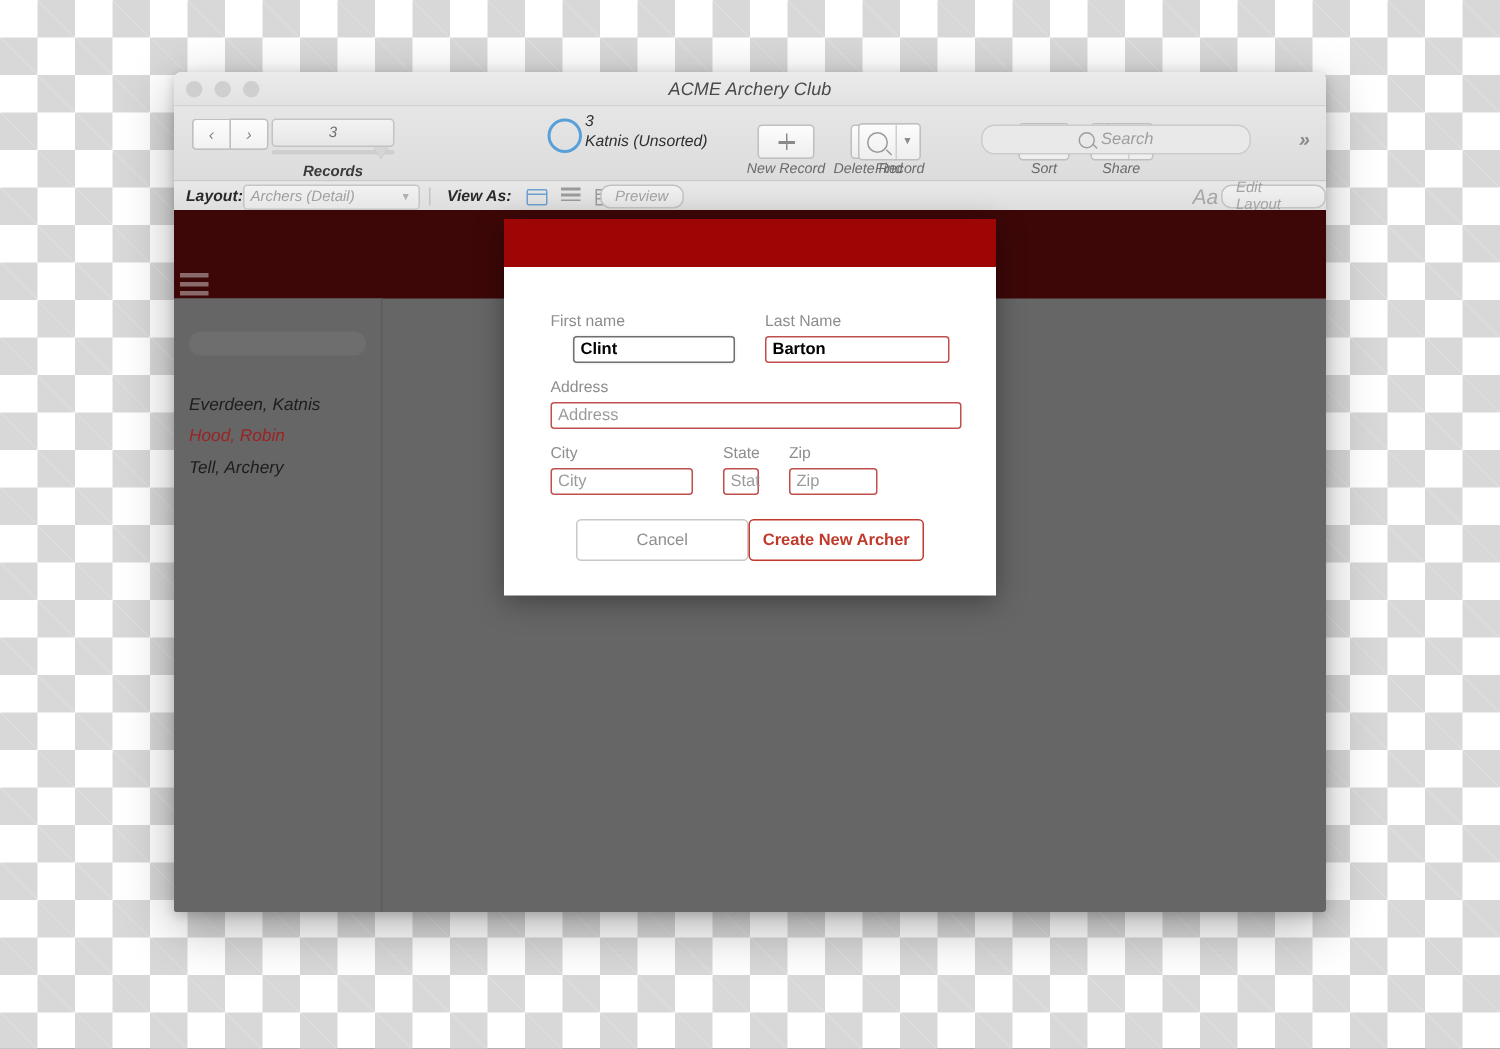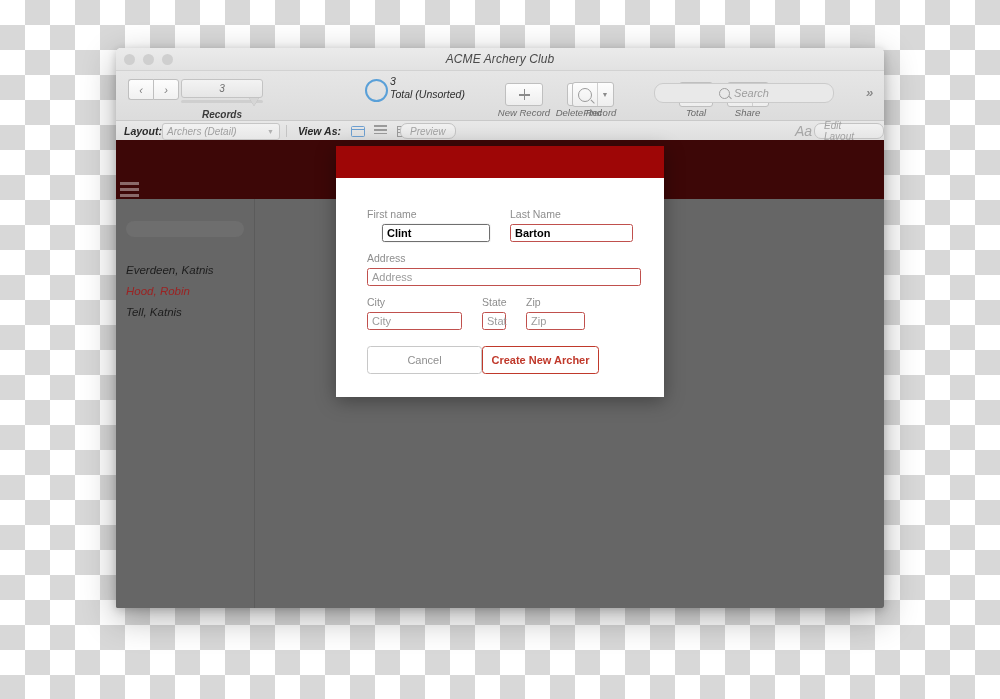--- a/index.html
+++ b/index.html
@@ -343,21 +343,21 @@
 
   .row { display: flex; gap: 20px; }
   .col-half { width: 127px; }
   .col-city { width: 95px; }
   .col-state { width: 24px; }
   .col-zip  { width: 59px; }
 
   .mb-row { margin-bottom: 10px; }
 
   .modal-actions {
-    display: flex; justify-content: flex-start;
+    display: flex; justify-content: center;
     padding: 16px 31px 0 31px;
   }
   .btn {
     height: 26px;
     border-radius: 3.5px;
     display: flex; align-items: center; justify-content: center;
     font-size: 11px;
     background: #ffffff;
   }
   .btn-cancel {
@@ -397,21 +397,21 @@
       <div class="rec-track">3</div>
       <div class="rec-rail">
         <div class="rec-thumb"></div>
       </div>
       <div class="rec-label">Records</div>
     </div>
 
     <div class="rec-circle"></div>
     <div class="rec-count">
       <div>3</div>
-      <div>Total (Unsorted)</div>
+      <div>Katnis (Unsorted)</div>
     </div>
 
     <div class="tb-group" style="left:372px; width:72px;">
       <div style="display:flex;justify-content:center;margin-top:12px;">
         <div class="sqbtn">
           <span class="icon-plus"></span>
         </div>
       </div>
       <div class="tb-caption">New Record</div>
     </div>
@@ -436,21 +436,21 @@
       </div>
       <div class="tb-caption">Find</div>
     </div>
 
     <div class="tb-group" style="left:552px; width:56px;">
       <div style="display:flex;justify-content:center;margin-top:11px;">
         <div class="sqbtn" style="height:23px;width:32px;">
           <span class="sort-icon">↓ᵃ₂</span>
         </div>
       </div>
-      <div class="tb-caption">Total</div>
+      <div class="tb-caption">Sort</div>
     </div>
 
     <div class="tb-group" style="left:594px; width:75px;">
       <div style="display:flex;justify-content:center;margin-top:11px;">
         <div class="splitbtn">
           <span class="main">
               <span class="share-icon"></span>
             </span>
           <span class="arrow">▼</span>
         </div>
@@ -520,21 +520,21 @@
           <i></i>
           <i></i>
         </div>
     </div>
 
     <div class="sidebar">
       <div class="side-search"></div>
       <div class="side-list">
         <div class="side-item">Everdeen, Katnis</div>
         <div class="side-item selected">Hood, Robin</div>
-        <div class="side-item">Tell, Katnis</div>
+        <div class="side-item">Tell, Archery</div>
       </div>
     </div>
 
     <div class="detail">
       <div class="det-label" style="left:155px; top:32px;">First nam</div>
       <div class="det-value" style="left:155px; top:50px;">Robin</div>
       <div class="det-label" style="left:155px; top:75px;">Address</div>
       <div class="det-value" style="left:155px; top:93px;">12 Mead</div>
       <div class="det-label" style="left:155px; top:118px;">City</div>
       <div class="det-value" style="left:155px; top:136px;">Sherwoo</div>

